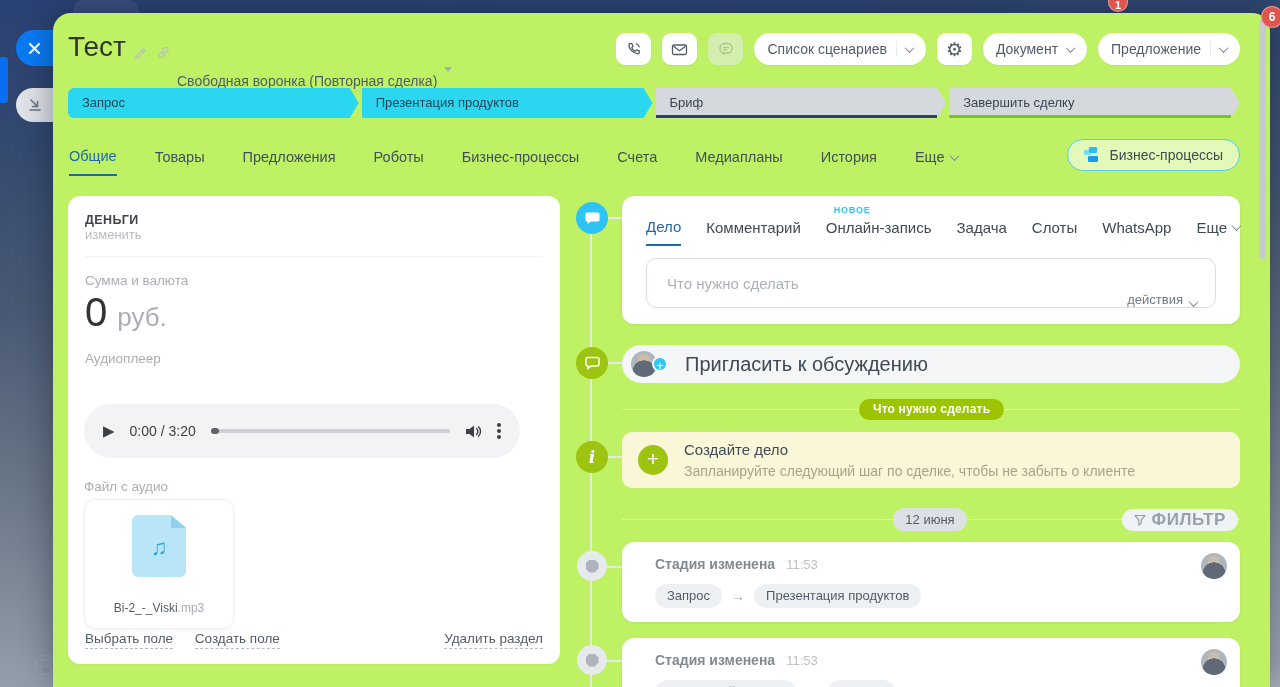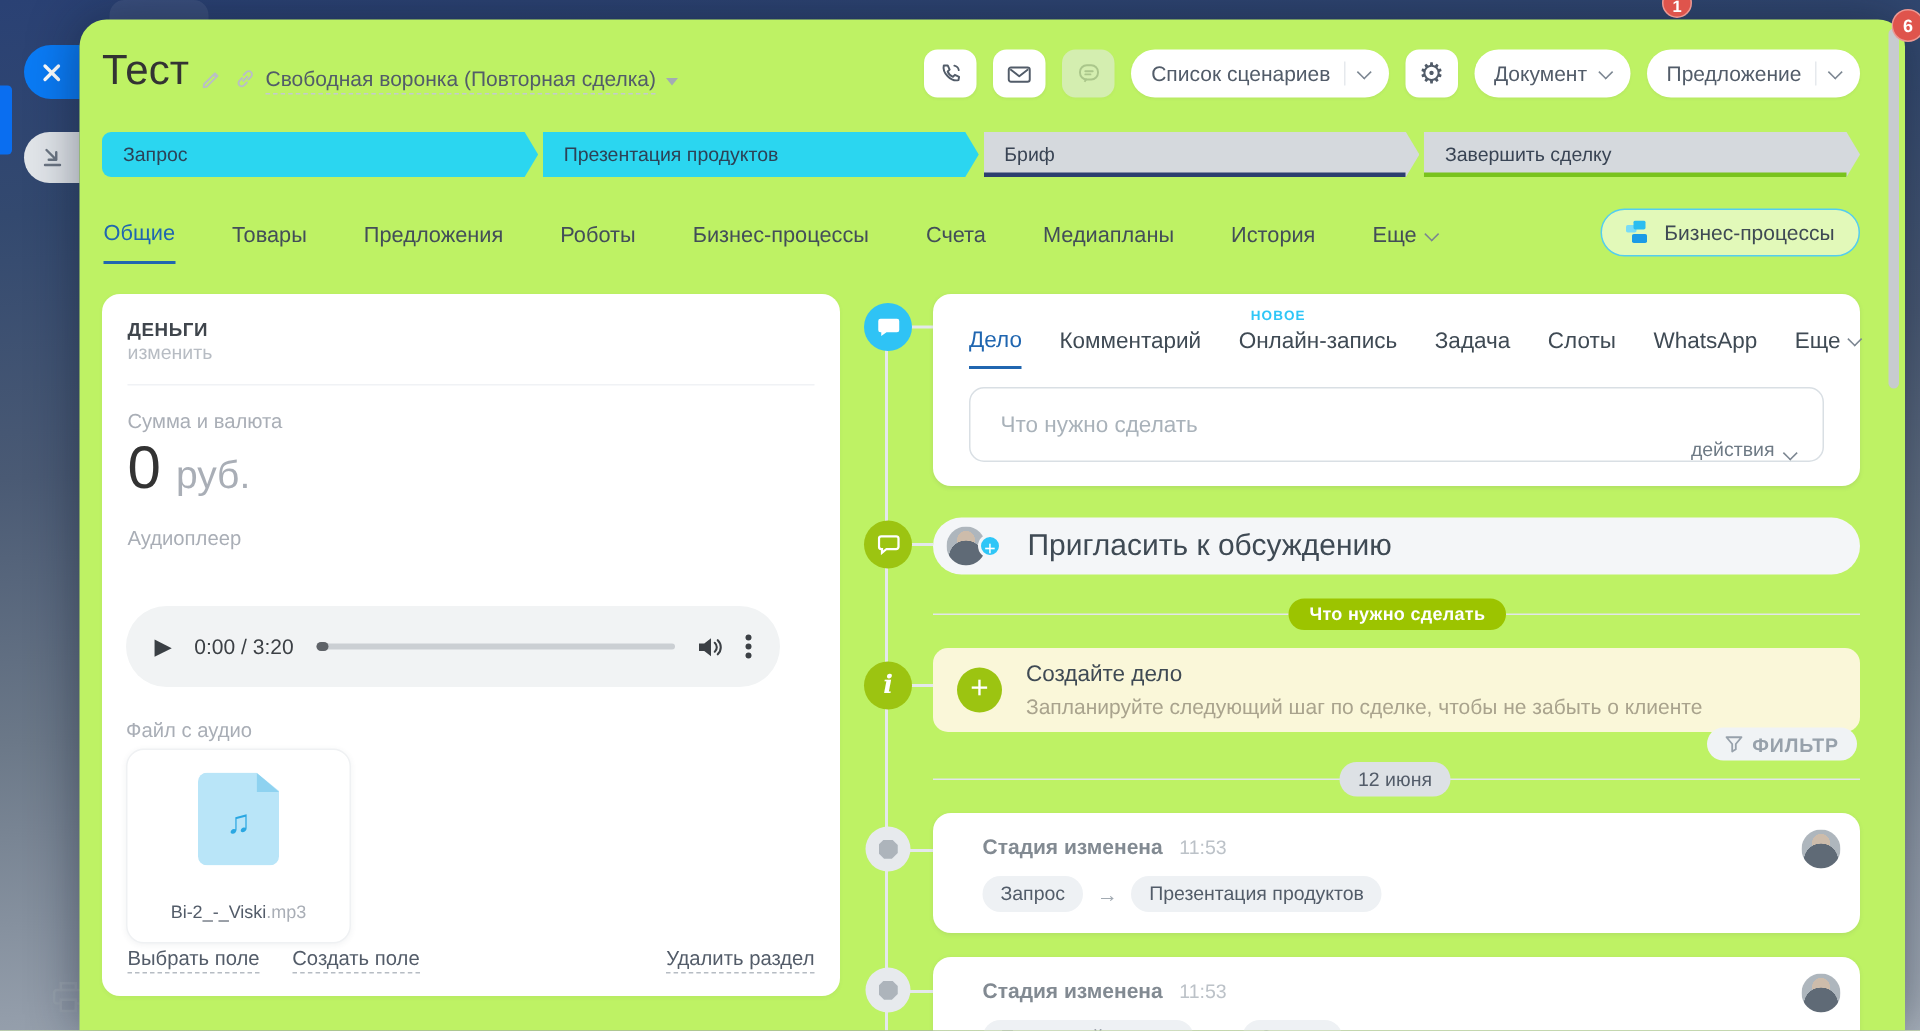--- a/index.html
+++ b/index.html
@@ -37,21 +37,21 @@
   .scrollbar-thumb { position:absolute; left:1206px; top:6px; width:7px; height:240px;
     background:#c7cbcf; border-radius:4px; }
 
   
   .deal-title { position:absolute; left:15px; top:18px; font-size:28px; font-weight:500; color:#333; }
   .title-icon { position:absolute; top:32px; cursor:pointer; }
   .title-icon.pencil { left:80px; }
   .title-icon.chain { left:103px; }
   .funnel-select { position:absolute; left:124px; top:31px; font-size:14px; color:#525c69;
     cursor:pointer; display:flex; align-items:center; gap:7px; }
-  .funnel-select .lbl { border-bottom:1px dashed #c3c9d0; padding-bottom:2px; }
+  .funnel-select .lbl { border-bottom:1px dashed #c3c9d0; padding-bottom:2px;margin-top:29px; }
   .tri { width:0; height:0; border-left:4px solid transparent; border-right:4px solid transparent;
     border-top:5px solid #a3abb4; margin-top:2px; }
 
   .top-actions { position:absolute; top:20px; right:30px; height:32px; display:flex; gap:11px; align-items:center; }
   .icon-btn { width:35px; height:32px; background:#fff; border-radius:9px; display:flex;
     align-items:center; justify-content:center; cursor:pointer; box-shadow:0 1px 2px rgba(60,70,90,.06); }
   .icon-btn.disabled { background:#e7ebee; opacity:.55; }
   .drop-btn { height:32px; background:#fff; border-radius:16px; display:flex; align-items:center;
     gap:9px; padding:0 13px; font-size:14px; color:#525c69; cursor:pointer; box-shadow:0 1px 2px rgba(60,70,90,.06); }
   .vsep { width:1px; height:16px; background:#e6e9ed; }
@@ -165,23 +165,23 @@
   .hint-box { position:absolute; left:569px; top:419px; width:618px; height:56px;
     background:#faf7d9; border-radius:10px; }
   .hint-plus { position:absolute; left:16px; top:13px; width:30px; height:30px; border-radius:50%;
     background:#9cc411; color:#fff; font-size:21px; line-height:28px; text-align:center; cursor:pointer; }
   .hint-title { position:absolute; left:62px; top:9px; font-size:15px; color:#3f4a54; }
   .hint-text { position:absolute; left:62px; top:31px; font-size:14px; color:#a9a38d; }
 
   .date-pill { position:absolute; top:495px; left:840px; width:74px; height:23px;
     background:#dde1e5; border-radius:12px; font-size:13px; color:#535c69;
     display:flex; align-items:center; justify-content:center; }
-  .filter-pill { position:absolute; top:472px; right:32px; height:22px; background:#f0f3f5;
+  .filter-pill { position:absolute; top:496px; right:32px; height:22px; background:#f0f3f5;
     border-radius:11px; padding:0 12px; display:flex; align-items:center; gap:6px;
-    font-size:13px; font-weight:bold; color:#97a1ab; letter-spacing:.6px; cursor:pointer; }
+    font-size:17px; font-weight:bold; color:#97a1ab; letter-spacing:.6px; cursor:pointer; }
 
   
   .entry { position:absolute; left:569px; width:618px; height:80px; background:#fff;
     border-radius:12px; box-shadow:0 1px 3px rgba(83,92,105,.10); }
   .entry.e1 { top:529px; }
   .entry.e2 { top:625px; }
   .e-head { position:absolute; left:33px; top:14px; display:flex; gap:11px; align-items:center; }
   .e-title { font-size:14px; font-weight:bold; color:#828a92; }
   .e-time { font-size:13px; color:#bcc2c8; }
   .entry .avatar { position:absolute; right:13px; top:11px; width:26px; height:26px; }

